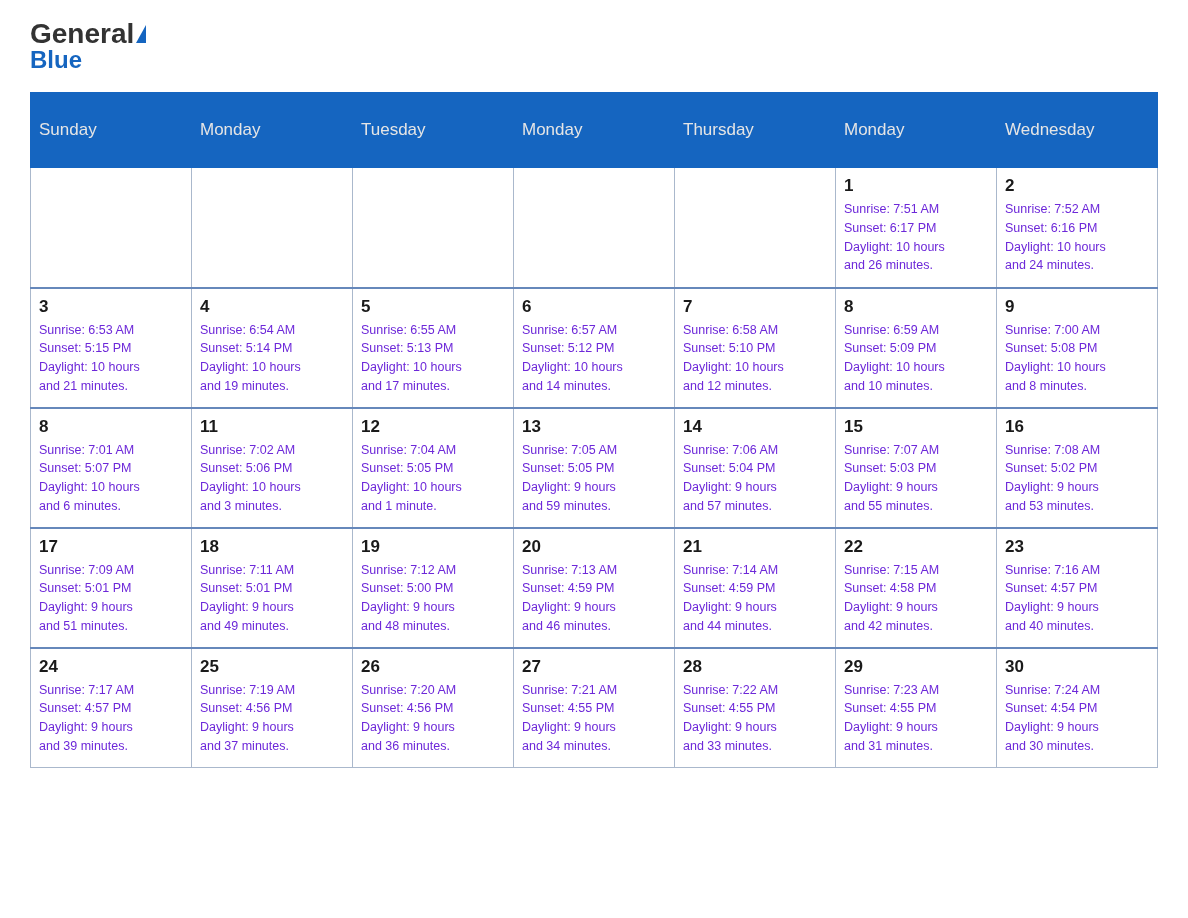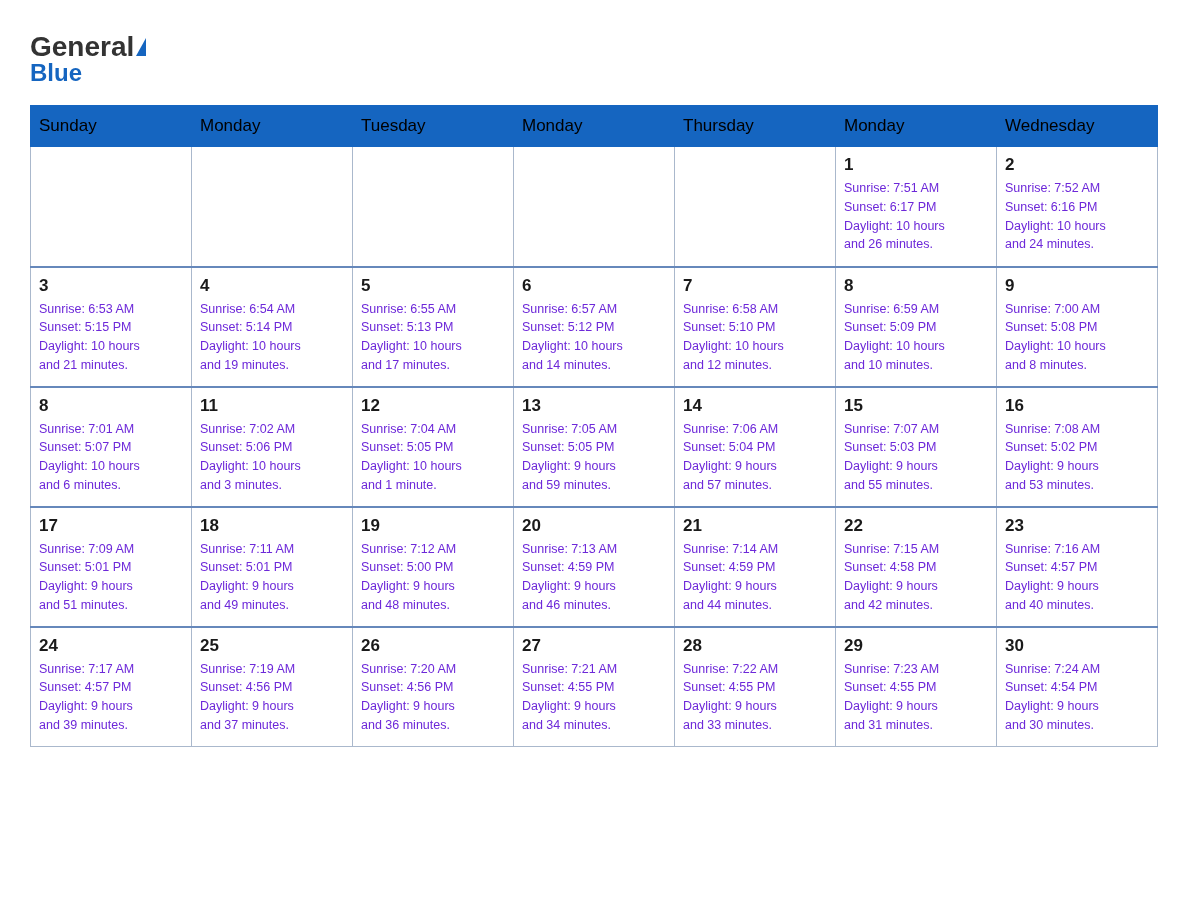--- a/index.html
+++ b/index.html
@@ -8,21 +8,20 @@
       background: #ffffff;
       width: 1188px;
       min-height: 918px;
       padding: 20px 30px;
     }
     .header-area {
       display: flex;
       justify-content: space-between;
       align-items: flex-start;
       margin-bottom: 20px;
-      margin-top: 13px;
     }
     .logo {
       display: flex;
       flex-direction: column;
       align-items: flex-start;
     }
     .logo-general {
       font-size: 28px;
       font-weight: bold;
       color: #333;
@@ -57,24 +56,24 @@
       color: #444;
       margin-top: 4px;
     }
     table {
       width: 100%;
       border-collapse: collapse;
       table-layout: fixed;
     }
     thead tr th {
       background-color: #1565c0;
-      color: #000000;
+      color: #e5e5e5;
       font-size: 17px;
       font-weight: normal;
-      padding: 10px 8px;
+      padding: 27px 8px;
       text-align: left;
       border: 1px solid #1565c0;
     }
     tbody tr td {
       vertical-align: top;
       border: 1px solid #aab8cc;
       padding: 8px 8px 8px 8px;
       height: 120px;
       font-size: 13px;
       color: #333;

